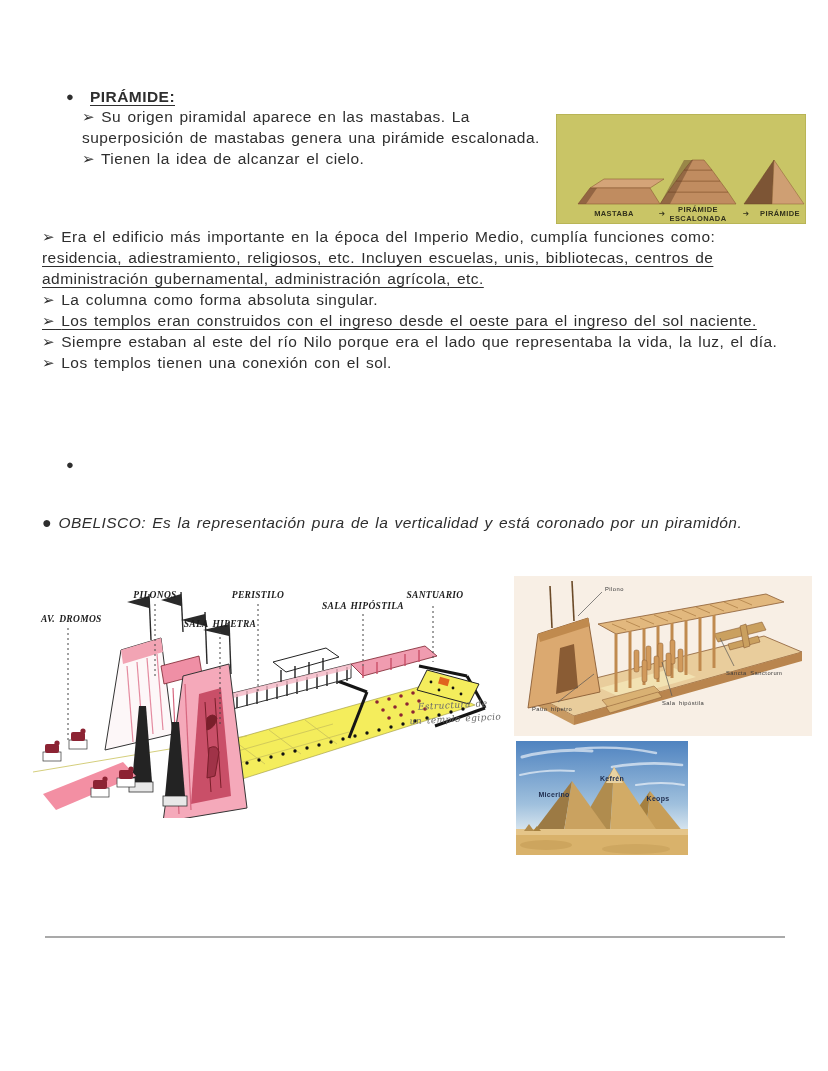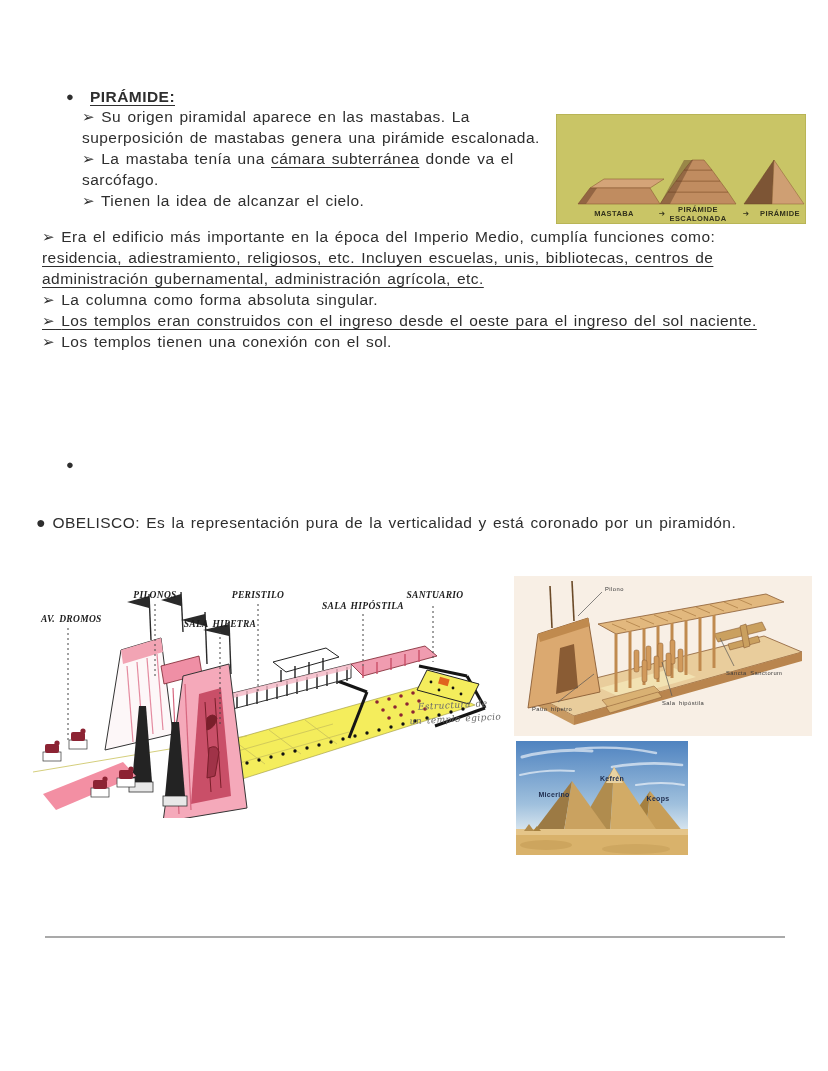--- a/index.html
+++ b/index.html
@@ -29,21 +29,20 @@
 <body>
 
 <div id="page">
 
   <p class="abs hang b u" style="left:66px;top:86px;">
     <span class="mk" style="text-decoration:none;font-size:13px;">●</span><span>PIRÁMIDE:</span>
   </p>
 
   <div class="abs" style="left:42px;top:106px;width:465px;margin-left:40px;">
     <p><span class="mk">➢</span> <span>Su origen piramidal aparece en las mastabas. La superposición de mastabas genera una pirámide escalonada.</span></p>
-    <p><span class="mk">➢</span> <span>La mastaba tenía una </span><span class="u">cámara subterránea</span><span> donde va el sarcófago.</span></p>
     <p><span class="mk">➢</span> <span>Tienen la idea de alcanzar el cielo.</span></p>
   </div>
 
   <div class="abs" style="left:556px;top:114px;width:230px;height:110px;">
     <svg width="250" height="110" viewBox="0 0 250 110">
       <rect x="0" y="0" width="250" height="110" fill="#c9c566" stroke="#b3af52" stroke-width="1.5"></rect>
 
       <g>
         <polygon points="34,74 48,65 108,65 94,74" fill="#d4a478" stroke="#8a5c34" stroke-width="0.6"></polygon>
         <polygon points="22,90 34,74 94,74 104,90" fill="#c08c60" stroke="#8a5c34" stroke-width="0.6"></polygon>
@@ -68,28 +67,29 @@
       <text x="142" y="107" text-anchor="middle" class="evo-label">ESCALONADA</text>
       <text x="190" y="102" text-anchor="middle" class="evo-label">➔</text>
       <text x="224" y="102" text-anchor="middle" class="evo-label">PIRÁMIDE</text>
     </svg>
   </div>
 
   <div class="abs" style="left:42px;top:226px;width:748px;">
     <p class="indent-sp"><span class="mk">➢</span> <span>Era el edificio más importante en la época del Imperio Medio, cumplía funciones como: </span><span class="u">residencia, adiestramiento, religiosos, etc. Incluyen escuelas, unis, bibliotecas, centros de administración gubernamental, administración agrícola, etc.</span></p>
     <p><span class="mk">➢</span> <span>La columna como forma absoluta singular.</span></p>
     <p><span class="mk u">➢</span><span class="u"> </span><span class="u">Los templos eran construidos  con el ingreso desde el oeste para el ingreso del sol naciente.</span></p>
+    <p><span class="mk">➢</span> <span>Siempre estaban al este del río Nilo porque era el lado que representaba la vida, la luz, el día.</span></p>
     <p><span class="mk">➢</span> <span>Los templos tienen una conexión con el sol.</span></p>
   </div>
 
   <div class="abs" style="left:66px;top:454px;width:700px;">
     <p class="hang"><span class="mk" style="font-size:13px;">●</span></p>
   </div>
 
-  <div class="abs" style="left:36px;top:512px;width:765px;">
+  <div class="abs" style="left:42px;top:512px;width:765px;font-style:italic;">
     <p><span class="dotmk">●</span> <span>OBELISCO:</span><span> Es la representación pura de la verticalidad y está coronado por un piramidón.</span></p>
   </div>
 
   <div class="abs" style="left:33px;top:578px;width:472px;height:240px;">
     <svg width="472" height="240" viewBox="0 0 472 240">
 
       <g>
         <polygon points="162,172 396,106 442,127 206,202" fill="#f4ed5c" stroke="#9a9340" stroke-width="0.6"></polygon>
         <g stroke="#c9c15a" stroke-width="0.8">
           <line x1="180" y1="180" x2="300" y2="146"></line>

